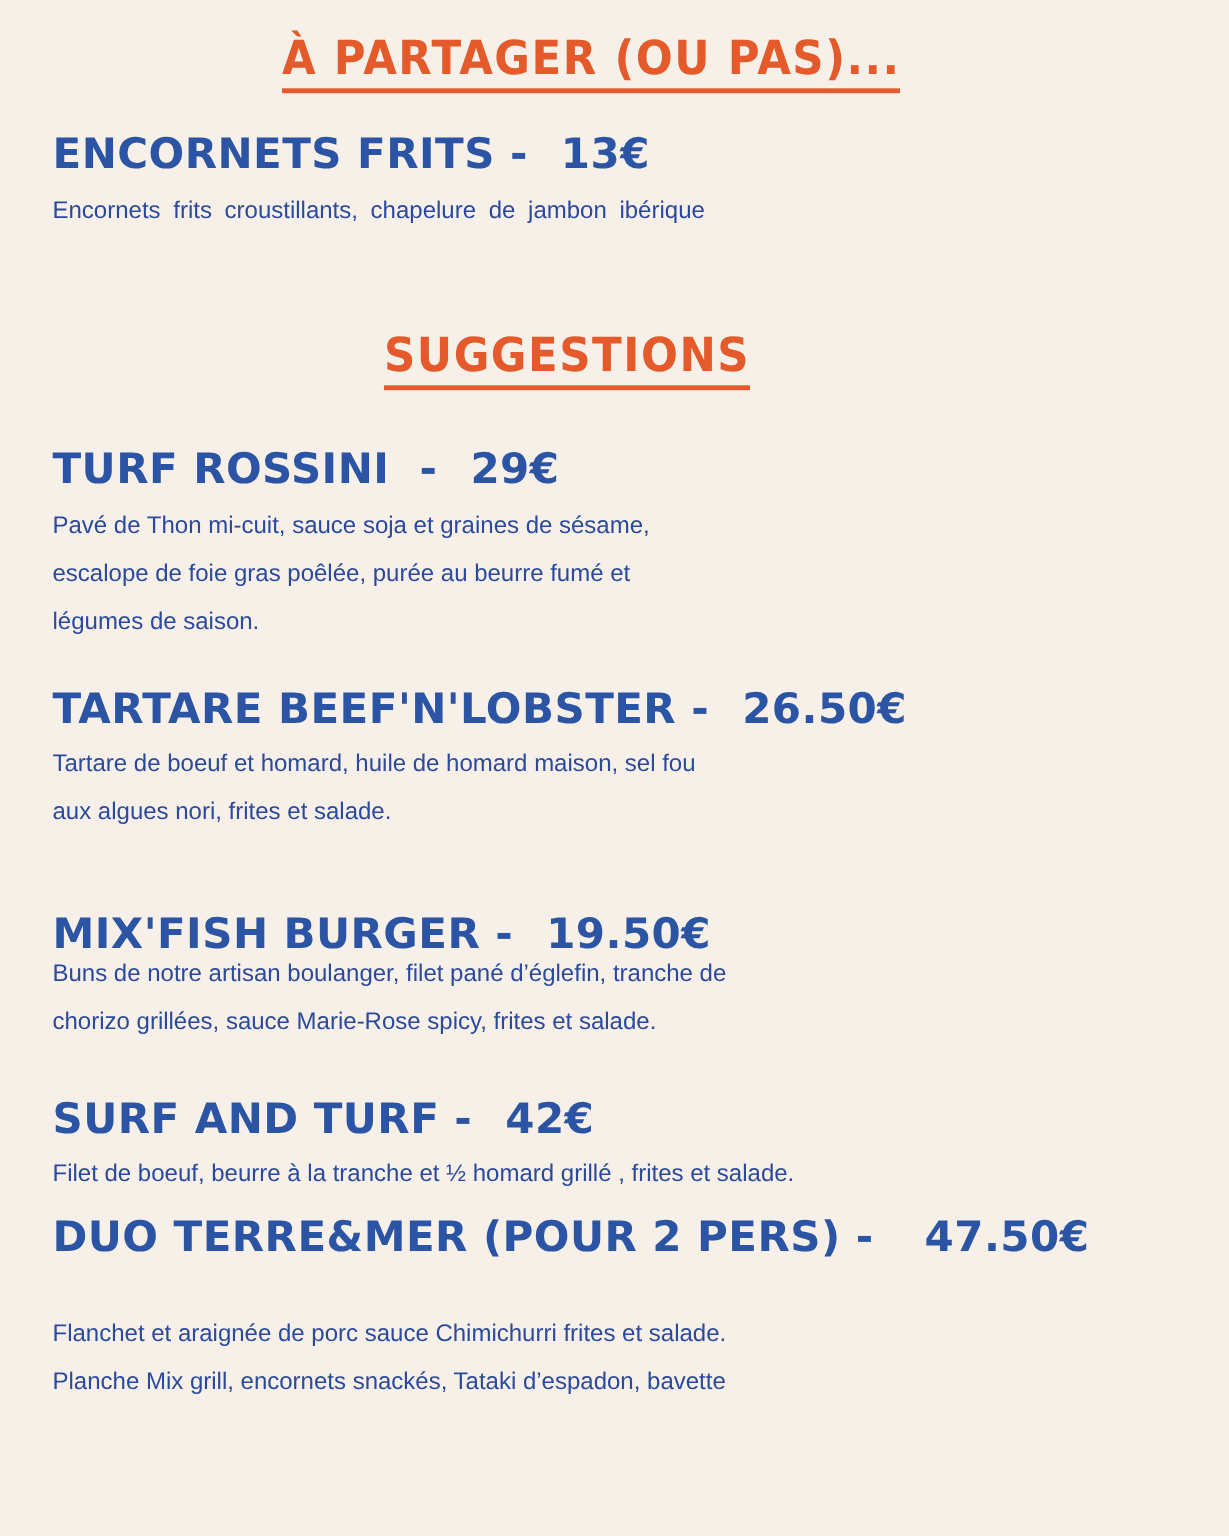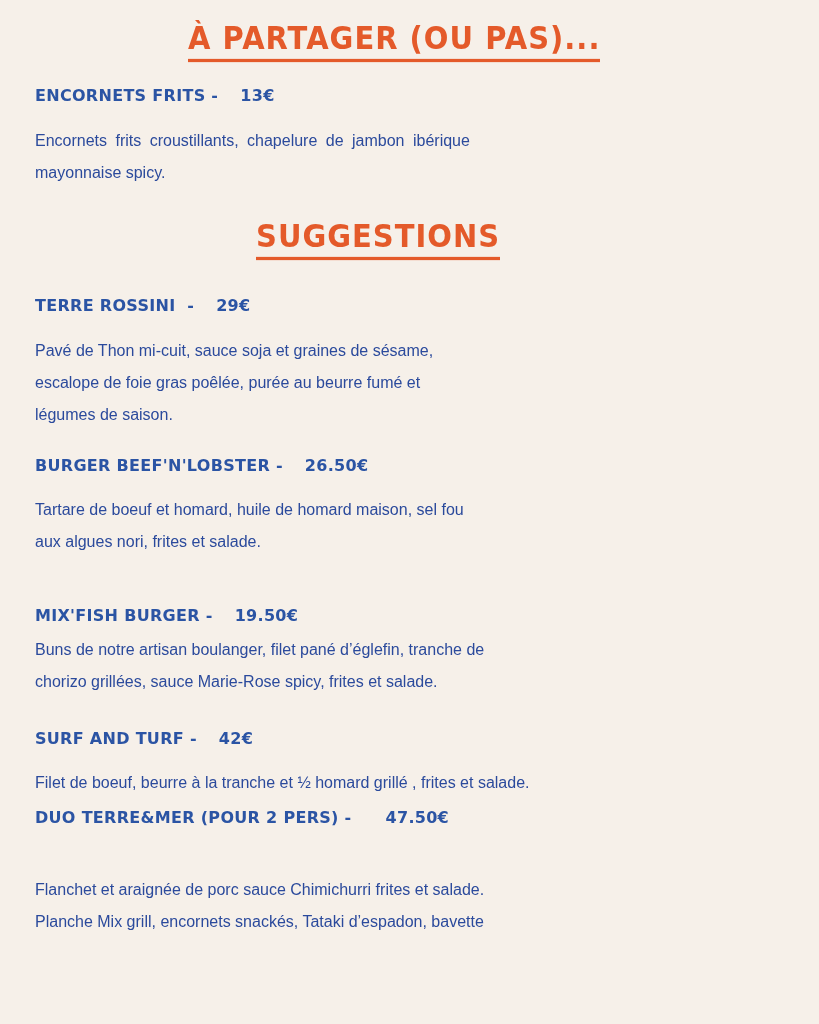--- a/index.html
+++ b/index.html
@@ -27,21 +27,21 @@
     height: 3px;
     background: #e45a2a;
     margin-top: 2px;
   }
   .item-head {
     position: absolute;
     left: 35px;
     color: #2b54a4;
     font-family: "DejaVu Sans", sans-serif;
     font-weight: bold;
-    font-size: 16px;
+    font-size: 28px;
     white-space: nowrap;
     letter-spacing: 0.3px;
   }
   .item-head .price { margin-left: 22px; }
   .item-desc {
     position: absolute;
     left: 35px;
     color: #2b4a9c;
     font-family: "Liberation Sans", sans-serif;
     font-size: 16px;
@@ -55,39 +55,38 @@
 <div class="section-title" style="left:188px; top:20px;">
   <span>À PARTAGER (OU PAS)...</span>
   <span class="underline"></span>
 </div>
 
 <div class="item-head" style="top:86px;">
   <span>ENCORNETS FRITS -</span><span class="price">13€</span>
 </div>
 <div class="item-desc" style="top:125px;">
   <div style="word-spacing:4px;">Encornets frits croustillants, chapelure de jambon ibérique</div>
-  <div>mayonnaise spicy.</div>
 </div>
 
 <div class="section-title" style="left:256px; top:218px;">
   <span>SUGGESTIONS</span>
   <span class="underline"></span>
 </div>
 
 <div class="item-head" style="top:296px;">
-  <span style="white-space:pre;">TERRE ROSSINI  -</span><span class="price">29€</span>
+  <span style="white-space:pre;">TURF ROSSINI  -</span><span class="price">29€</span>
 </div>
 <div class="item-desc" style="top:335px;">
   <div>Pavé de Thon mi-cuit, sauce soja et graines de sésame,</div>
   <div>escalope de foie gras poêlée, purée au beurre fumé et</div>
   <div>légumes de saison.</div>
 </div>
 
 <div class="item-head" style="top:456px;">
-  <span>BURGER BEEF'N'LOBSTER -</span><span class="price">26.50€</span>
+  <span>TARTARE BEEF'N'LOBSTER -</span><span class="price">26.50€</span>
 </div>
 <div class="item-desc" style="top:494px;">
   <div>Tartare de boeuf et homard, huile de homard maison, sel fou</div>
   <div>aux algues nori, frites et salade.</div>
 </div>
 
 <div class="item-head" style="top:606px;">
   <span>MIX'FISH BURGER -</span><span class="price">19.50€</span>
 </div>
 <div class="item-desc" style="top:634px;">

